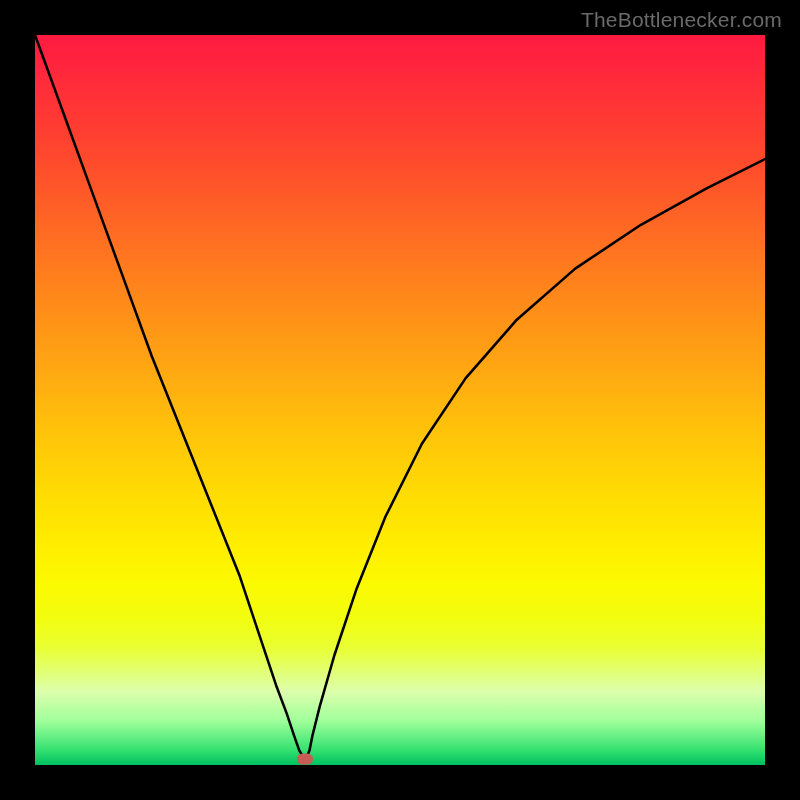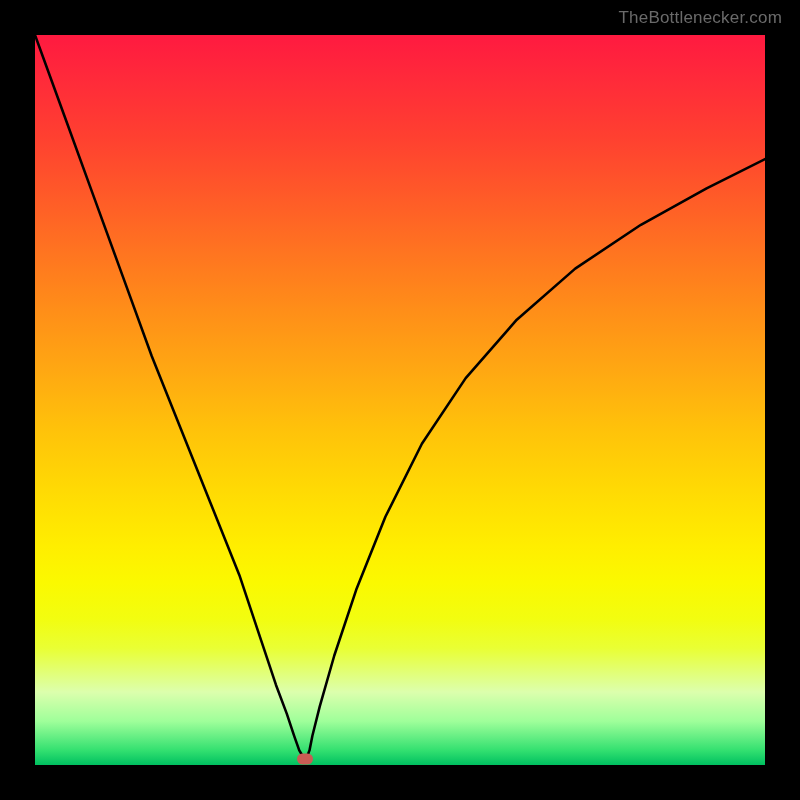--- a/index.html
+++ b/index.html
@@ -40,21 +40,21 @@
       #9fff9a 94%,
       #33e070 98%,
       #00c060 100%
     );
   }
   .watermark {
     position: absolute;
     top: 8px;
     right: 18px;
     color: #6a6a6a;
-    font-size: 17px;
+    font-size: 21px;
     font-weight: 500;
     letter-spacing: 0.2px;
   }
   .curve {
     position: absolute;
     left: 0; top: 0;
     width: 730px;
     height: 730px;
   }
   .marker {

